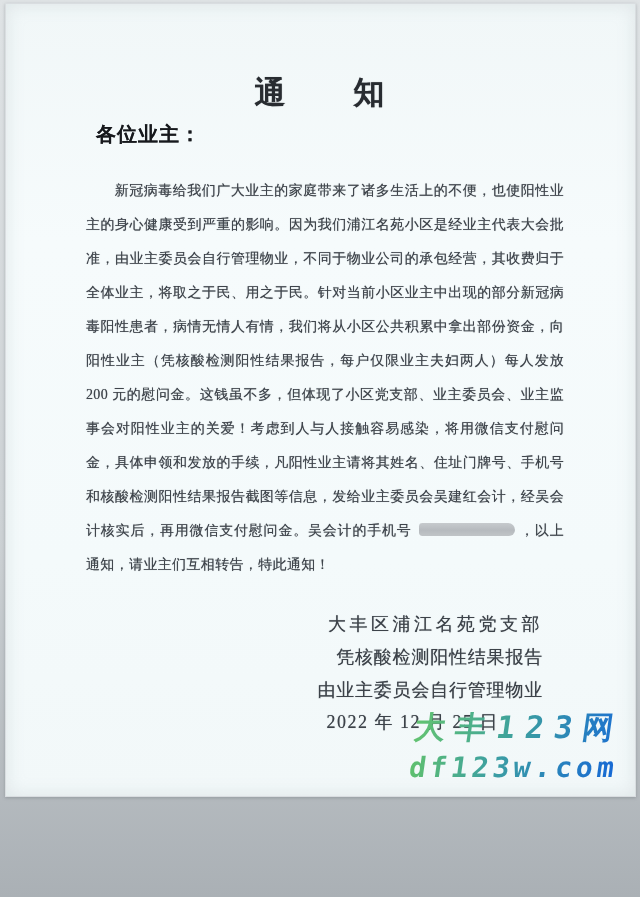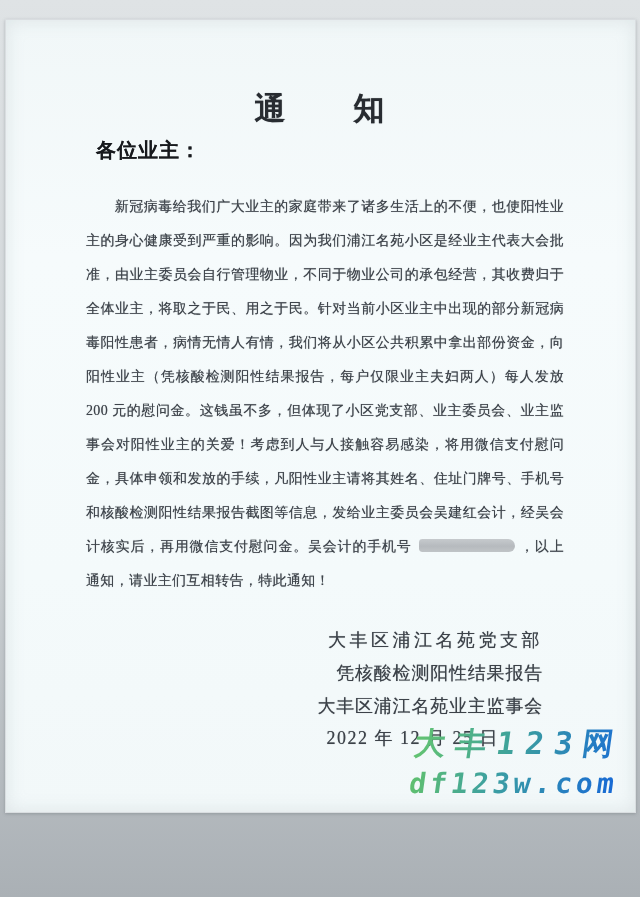--- a/index.html
+++ b/index.html
@@ -3,21 +3,21 @@
 <meta charset="utf-8">
 <style>
   * { margin: 0; padding: 0; box-sizing: border-box; }
   html, body { width: 640px; height: 897px; overflow: hidden; }
   body {
     background: linear-gradient(180deg, #dfe3e5 0%, #ccd1d4 60%, #aab0b5 100%);
     font-family: "Liberation Serif", serif;
   }
   .photo-frame {
     position: absolute;
-    left: 0; top: 16px; width: 640px; height: 805px;
+    left: 0; top: 0; width: 640px; height: 805px;
   }
   .paper {
     position: absolute;
     left: 5px; top: 3px; right: 4px; bottom: 8px;
     background: linear-gradient(180deg, #f1f7f8 0%, #f6fbfc 30%, #f4fafb 70%, #f2f8f9 100%);
     border: 1px solid #d9dde0;
     box-shadow: inset 0 0 18px rgba(150,162,170,0.22), 0 1px 3px rgba(90,98,104,0.35);
   }
   .page-title {
     margin-top: 68px;
@@ -110,21 +110,21 @@
 
     <div class="page-title">通　　知</div>
 
     <div class="salutation">各位业主：</div>
 
     <p class="notice-body"><span>新冠病毒给我们广大业主的家庭带来了诸多生活上的不便，也使阳性业主的身心健康受到严重的影响。因为我们浦江名苑小区是经业主代表大会批准，由业主委员会自行管理物业，不同于物业公司的承包经营，其收费归于全体业主，将取之于民、用之于民。针对当前小区业主中出现的部分新冠病毒阳性患者，病情无情人有情，我们将从小区公共积累中拿出部份资金，向阳性业主（凭核酸检测阳性结果报告，每户仅限业主夫妇两人）每人发放 200 元的慰问金。这钱虽不多，但体现了小区党支部、业主委员会、业主监事会对阳性业主的关爱！考虑到人与人接触容易感染，将用微信支付慰问金，具体申领和发放的手续，凡阳性业主请将其姓名、住址门牌号、手机号和核酸检测阳性结果报告截图等信息，发给业主委员会吴建红会计，经吴会计核实后，再用微信支付慰问金。吴会计的手机号</span><span class="redacted"></span><span>，以上通知，请业主们互相转告，特此通知！</span></p>
 
     <div class="signature-block">
       <div class="signature-line first">大丰区浦江名苑党支部</div>
       <div class="signature-line">凭核酸检测阳性结果报告</div>
-      <div class="signature-line">大丰区浦江名苑业主监事会</div>
+      <div class="signature-line">由业主委员会自行管理物业</div>
     </div>
 
     <div class="date-line">2022 年 12 月 25 日</div>
 
     <div class="watermark">
       <div class="watermark-line1">大丰123网</div>
       <div class="watermark-line2">df123w.com</div>
     </div>
 
   </div>

